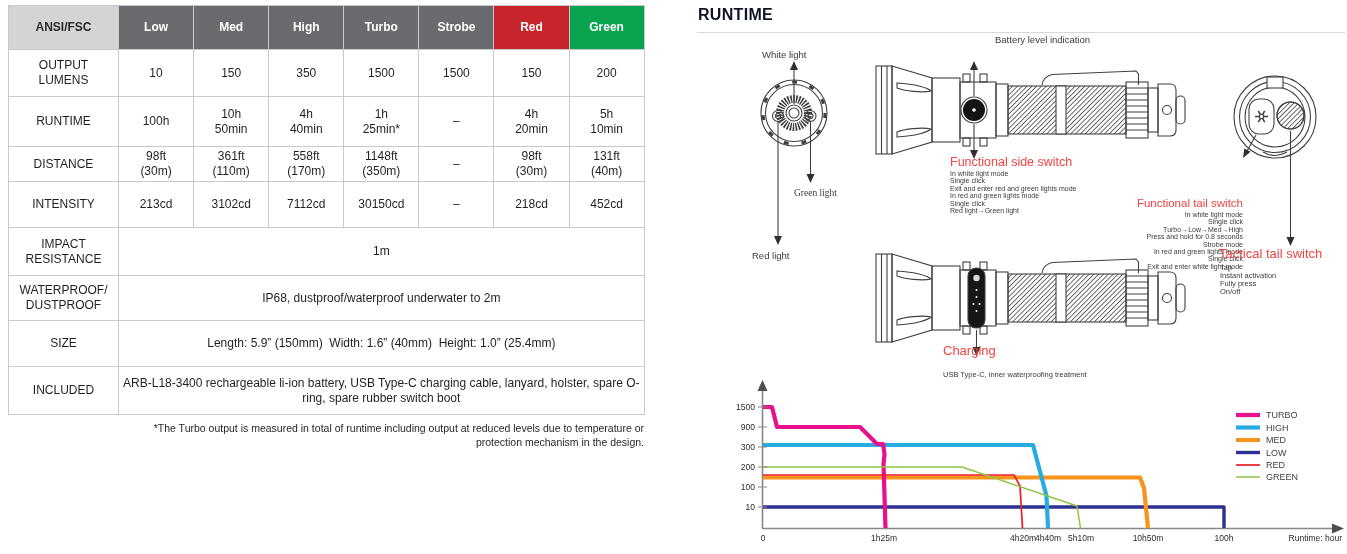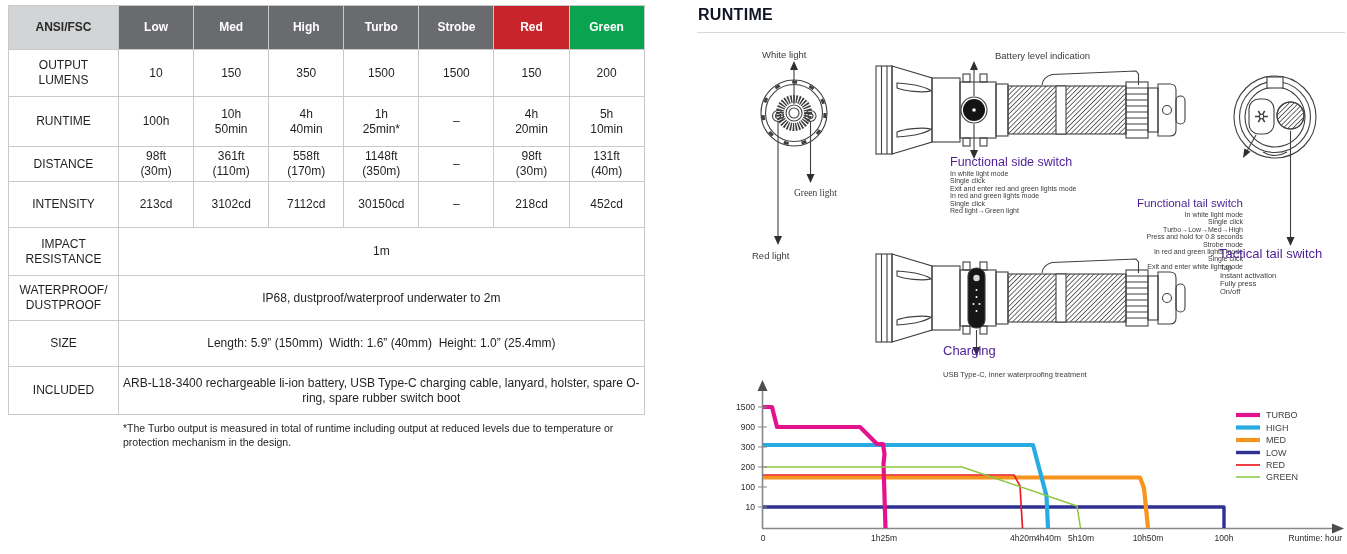--- a/index.html
+++ b/index.html
@@ -12,27 +12,27 @@
         font-size:12px;line-height:1.25;white-space:pre-wrap;padding:2px 3px;}
   th.hdr{background:var(--header_dark,#6a6b6e);color:#fff;font-size:13px;font-weight:bold;
         border-left:2px solid #fff;border-right:2px solid #fff;border-top:none;}
   th.hdr-red{background:var(--header_red,#c8242b);}
   th.hdr-green{background:var(--header_green,#0aa34f);}
   th.ansi{background:var(--header_light,#d2d4d5);color:#2a2a2a;font-size:13px;font-weight:bold;
         border-top:4px solid #626366;}
   td.rowlabel{font-weight:normal;font-size:11.5px;color:#1f1f1f;}
   tr.hr0{height:44px}tr.hr1{height:47px}tr.hr2{height:50px}tr.hr3{height:31px}tr.hr4{height:46px}
   tr.hr5{height:48px}tr.hr6{height:45px}tr.hr7{height:46px}tr.hr8{height:46px}tr.hr9{height:48px}
-  .footnote{margin-top:6px;width:636px;box-sizing:border-box;padding-left:115px;
+  .footnote{margin-top:6px;width:636px;box-sizing:border-box;padding-left:115px;text-align:right;
         font-size:10.5px;line-height:1.35;color:#231f20;}
   
   .rt-title{position:absolute;left:698px;top:6px;font-size:16px;font-weight:bold;color:#101426;letter-spacing:.3px;}
   .rt-rule{position:absolute;left:697px;top:32px;width:648px;height:1px;background:#d8d8da;}
   .dlabel{position:absolute;font-size:9.5px;color:#3b3b3b;white-space:nowrap;}
-  .dheading{position:absolute;font-size:12.5px;color:#4c1d95;white-space:nowrap;}
+  .dheading{position:absolute;font-size:12.5px;color:#ef4444;white-space:nowrap;}
   .dlines{position:absolute;font-size:7px;line-height:7.4px;color:#3b3b3b;white-space:pre-line;}
   .ralign{text-align:right;margin-top:42px;}
   svg text{font-family:"Liberation Sans",sans-serif;}
   .tick{font-size:8.5px;fill:#2a2a2a;}
   .legend-t{font-size:9px;fill:#3f3f3f;}
 </style>
 </head>
 <body>
 
 <div class="page">
@@ -238,21 +238,21 @@
       <line x1="566" y1="97" x2="557" y2="113"></line>
       <polygon points="553,120 560.5,113.8 554.3,110.4" fill="#2f2f2f" stroke="none"></polygon>
       <line x1="600.5" y1="93" x2="600.5" y2="200"></line>
       <polygon points="596.5,199 600.5,208 604.5,199" fill="#2f2f2f" stroke="none"></polygon>
     </g>
   </svg>
 
   <div class="dlabel" style="left:762px;top:49px;width:64px;text-align:left;">White light</div>
   <div class="dlabel" style="left:794px;top:188px;font-family:Liberation Serif, serif;">Green light</div>
   <div class="dlabel" style="left:752px;top:250px;">Red light</div>
-  <div class="dlabel" style="left:947px;top:50px;padding-left:48px;">Battery level indication</div>
+  <div class="dlabel" style="left:947px;top:34px;padding-left:48px;">Battery level indication</div>
 
   <div class="dheading" style="left:950px;top:155px;">Functional side switch</div>
   <div class="dlines" style="left:950px;top:170px;">In white light mode
 Single click
 Exit and enter red and green lights mode
 In red and green lights mode
 Single click
 Red light→Green light</div>
 
   <div class="dheading ralign" style="right:104px;top:155px;font-size:11.5px;">Functional tail switch</div>

